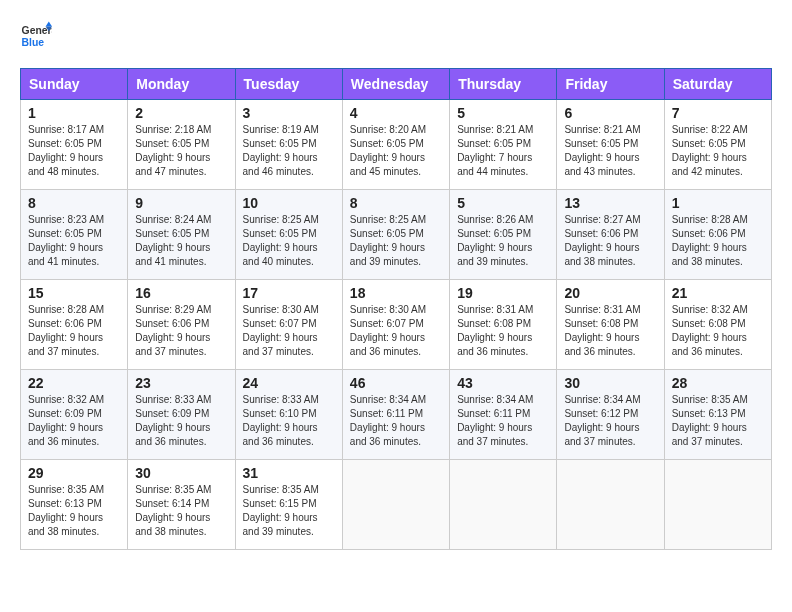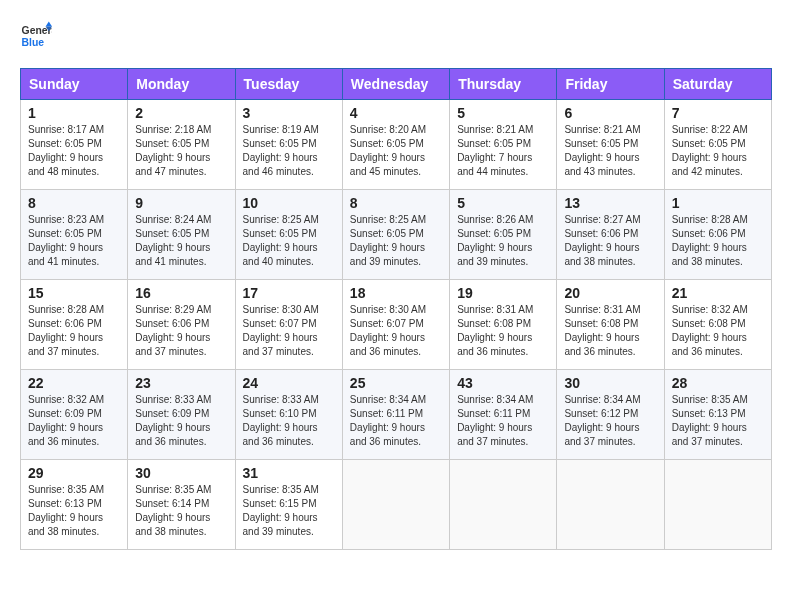--- a/index.html
+++ b/index.html
@@ -304,21 +304,21 @@
         </td>
         <td>
           <span class="day-num">24</span>
           <div class="day-info">
             <span>Sunrise: 8:33 AM</span><br>
             <span>Sunset: 6:10 PM</span><br>
             <span>Daylight: 9 hours and 36 minutes.</span>
           </div>
         </td>
         <td>
-          <span class="day-num">25</span>
+          <span class="day-num">46</span>
           <div class="day-info">
             <span>Sunrise: 8:34 AM</span><br>
             <span>Sunset: 6:11 PM</span><br>
             <span>Daylight: 9 hours and 36 minutes.</span>
           </div>
         </td>
         <td>
           <span class="day-num">43</span>
           <div class="day-info">
             <span>Sunrise: 8:34 AM</span><br>

